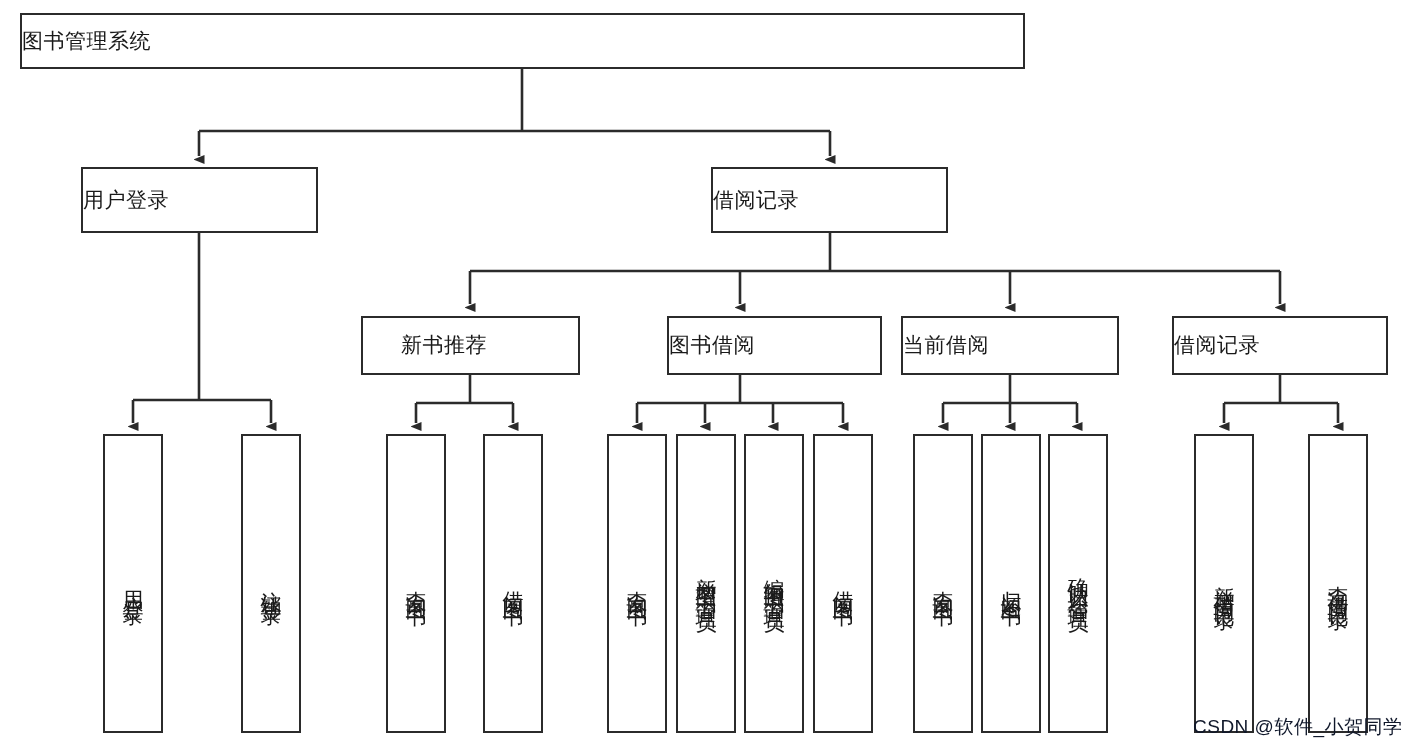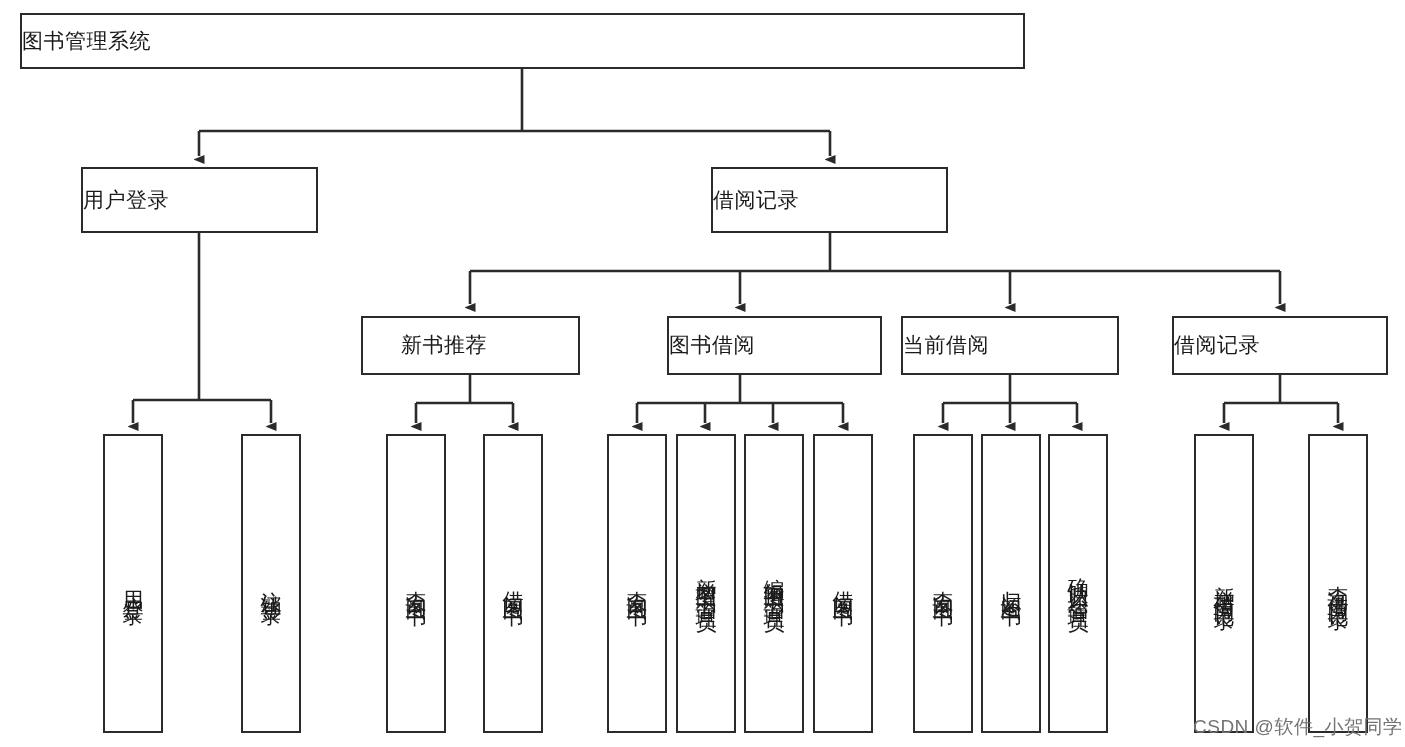--- a/index.html
+++ b/index.html
@@ -43,21 +43,21 @@
     writing-mode:vertical-rl;
     text-orientation:upright;
     font-size:21px;
     letter-spacing:5px;
     line-height:1.05;
     white-space:nowrap;
   }
   .watermark{
     position:absolute;
     font-size:19px;
-    color:#737373;
+    color:#0f172a;
     white-space:nowrap;
     letter-spacing:.5px;
   }
 </style>
 </head>
 <body>
 
 <div id="canvas">
 
   <svg class="links" viewBox="0 0 1405 747">

